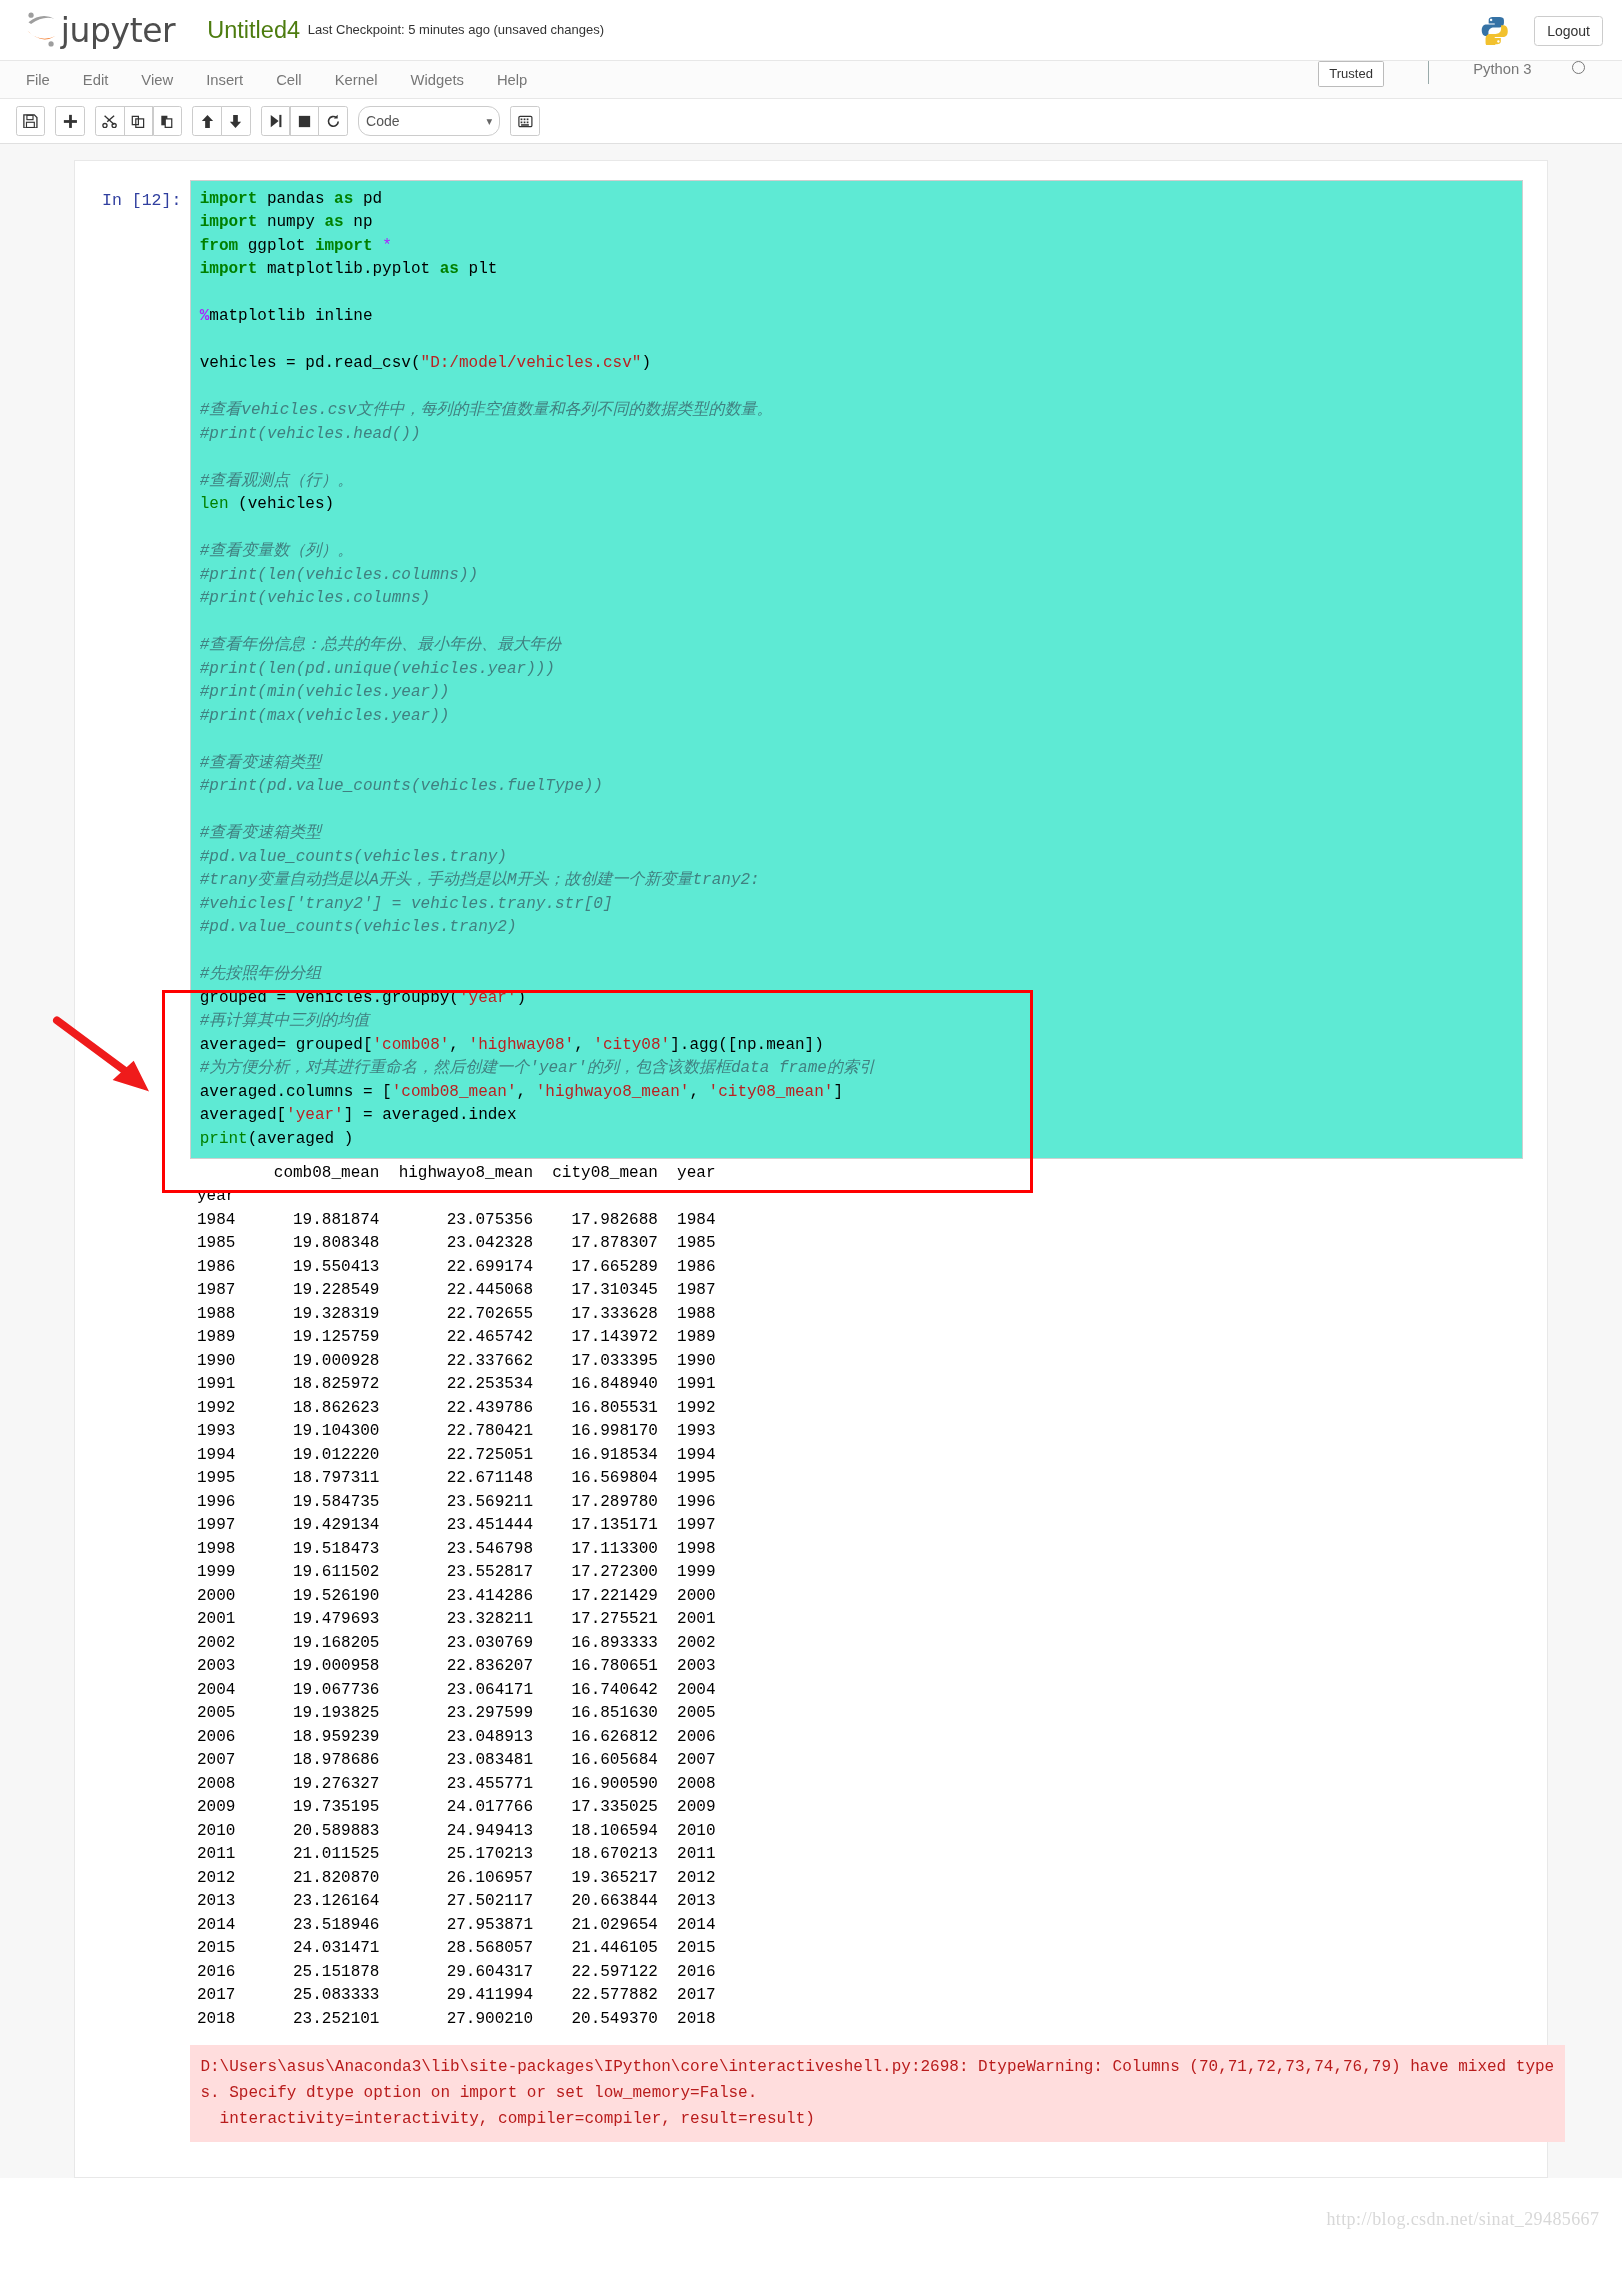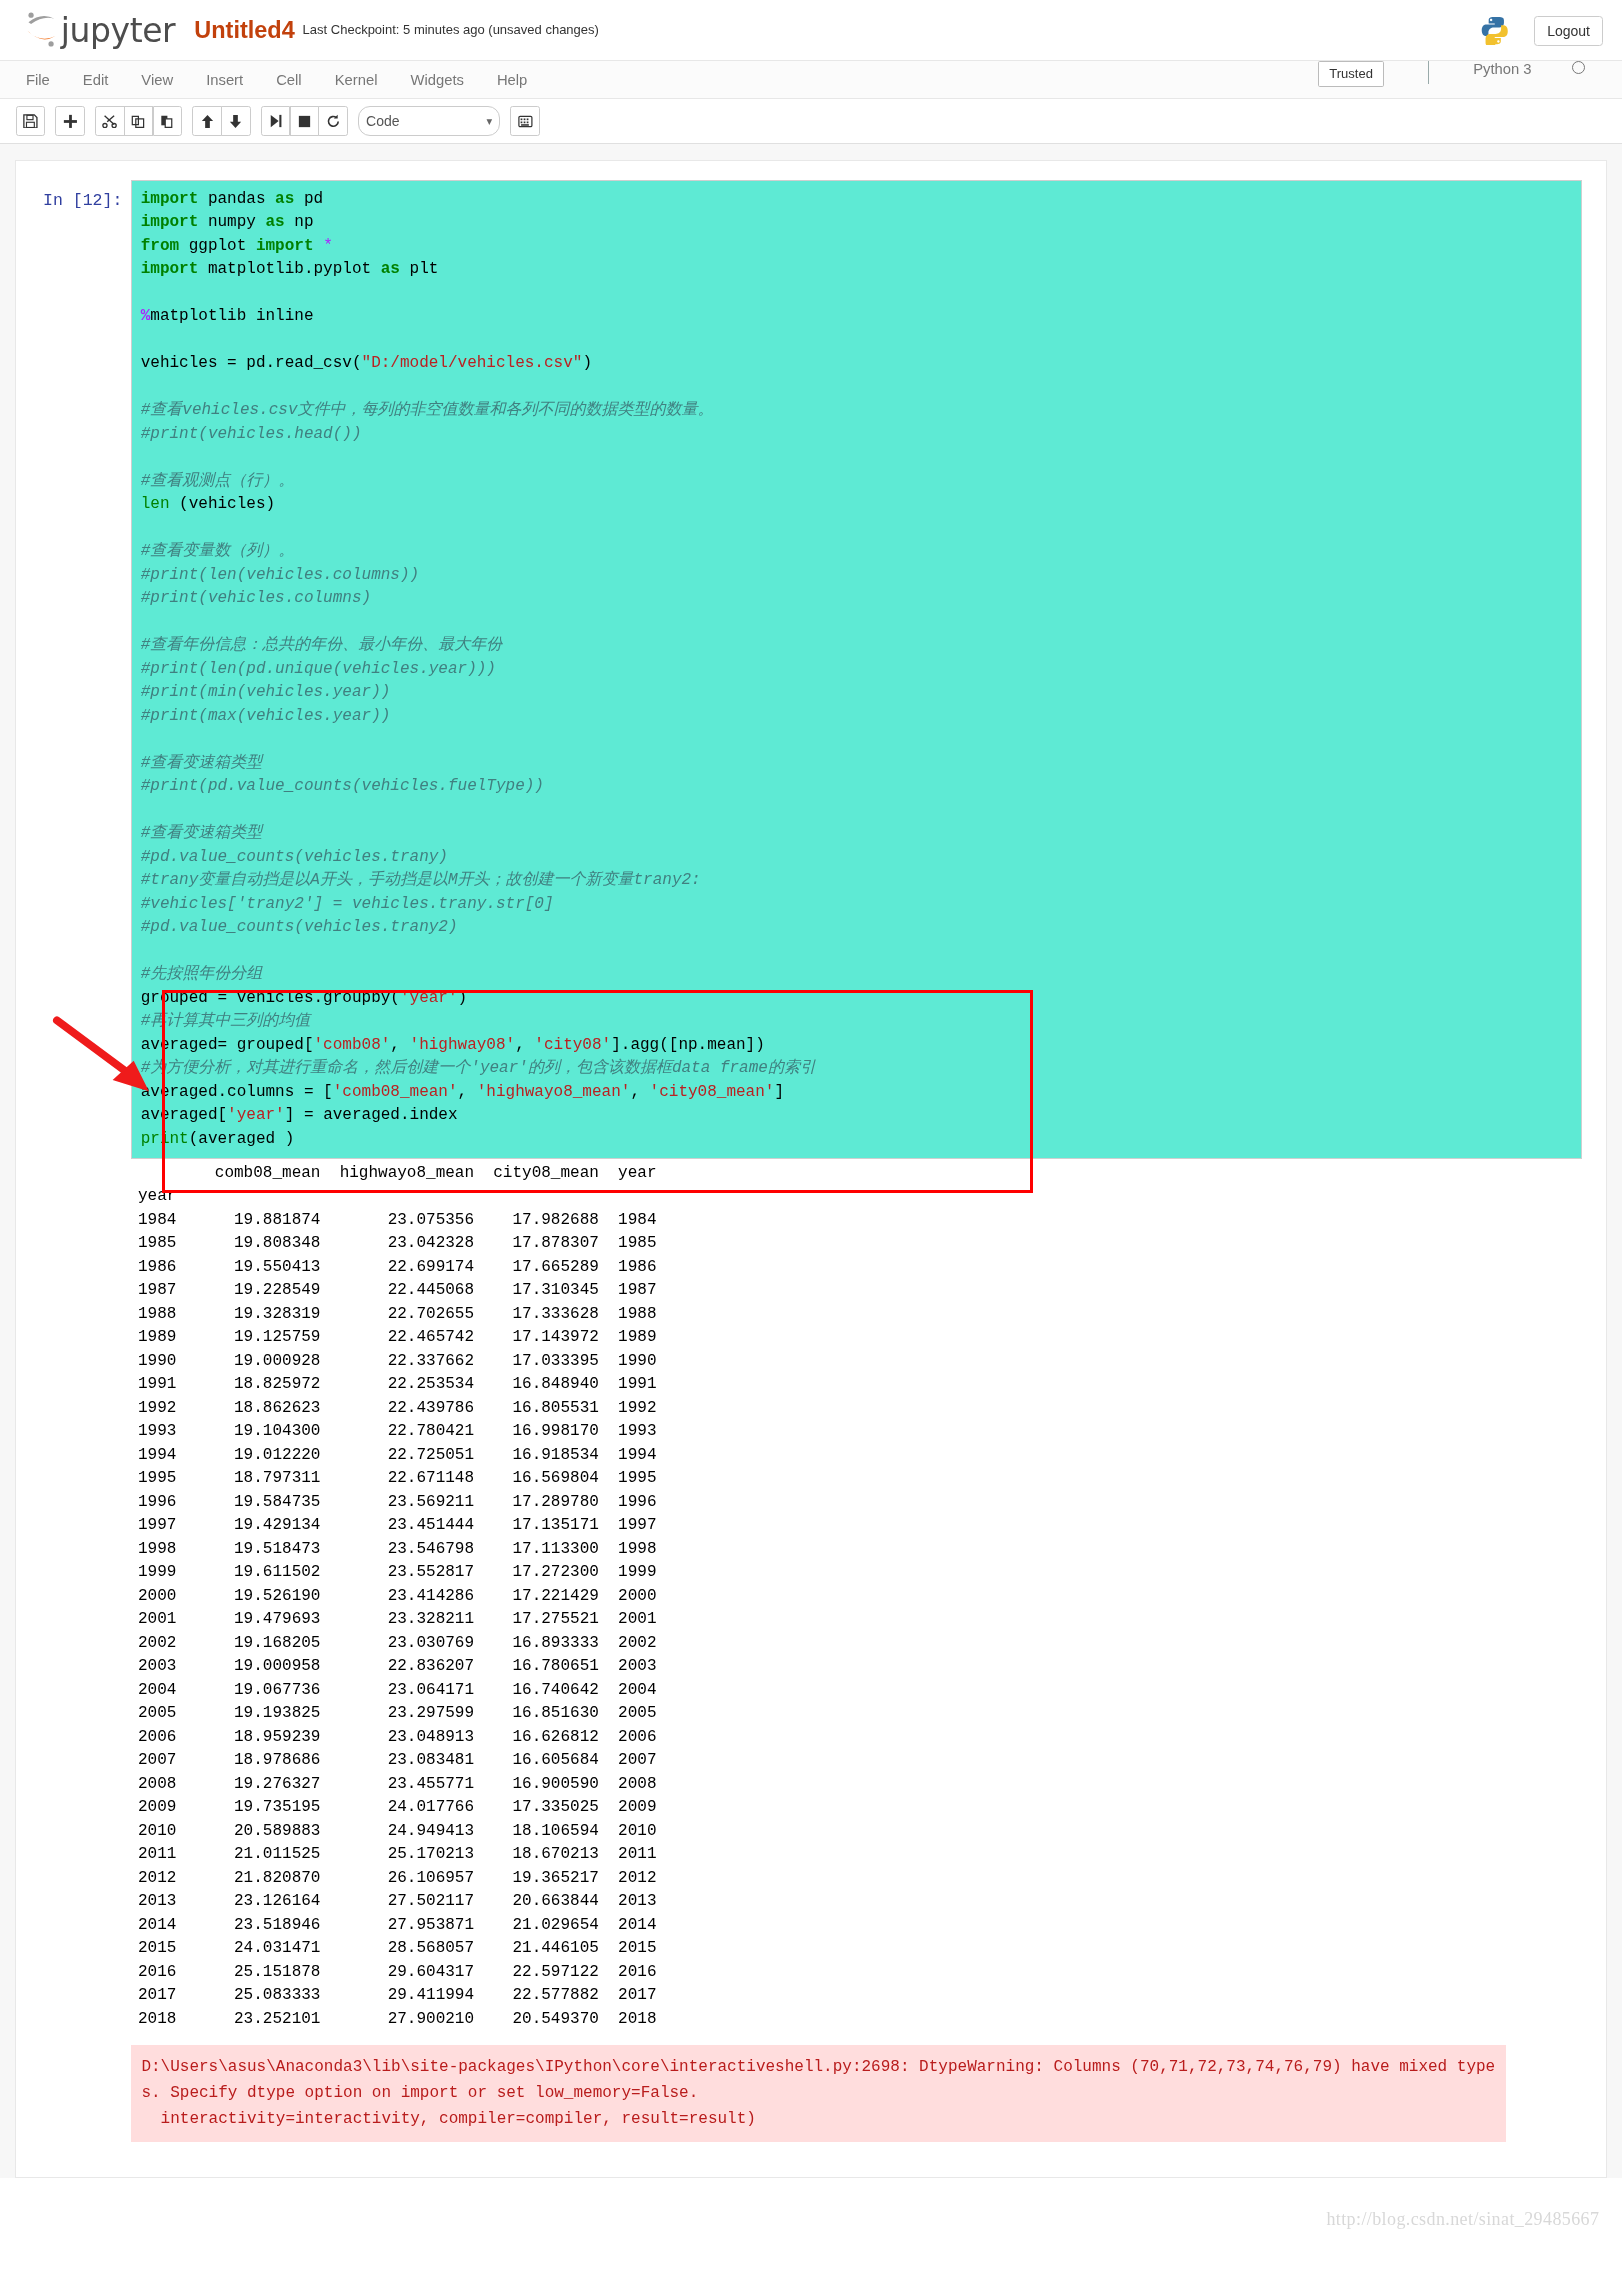--- a/index.html
+++ b/index.html
@@ -27,23 +27,23 @@
   .jup-word {
     font-size: 33px;
     letter-spacing: -0.4px;
     color: #4d4d4d;
     font-family: "DejaVu Sans", sans-serif;
     font-weight: 400;
     line-height: 1;
   }
   #notebook-name {
     font-size: 23.5px;
-    color: #c2410c;
-    margin-left: 19px;
-    font-weight: 700;
+    color: #4d7c0f;
+    margin-left: 32px;
+    font-weight: 400;
   }
   #checkpoint {
     font-size: 13px;
     color: #333;
     margin-left: 7.8px;
     padding-bottom: 1.7px;
   }
   .header-right {
     position: absolute;
     right: 19px;
@@ -140,21 +140,21 @@
     display:flex; align-items:center; justify-content:space-between;
   }
   .chev { font-size: 11.3px; color:#666; }
 
   
   #page-wrap {
     background: #f7f7f7;
     padding: 15.6px 0 0 0;
   }
   #notebook-panel {
-    width: 1592px;
+    width: 1474px;
     margin: 0 auto;
     background: #fff;
     border: 0.9px solid #e8e8e8;
     padding: 19px 0 35px 0;
     min-height: 1981px;
   }
 
   .cell { position: relative; display: flex; padding: 0 24px; }
   .prompt {
     width: 91px;

